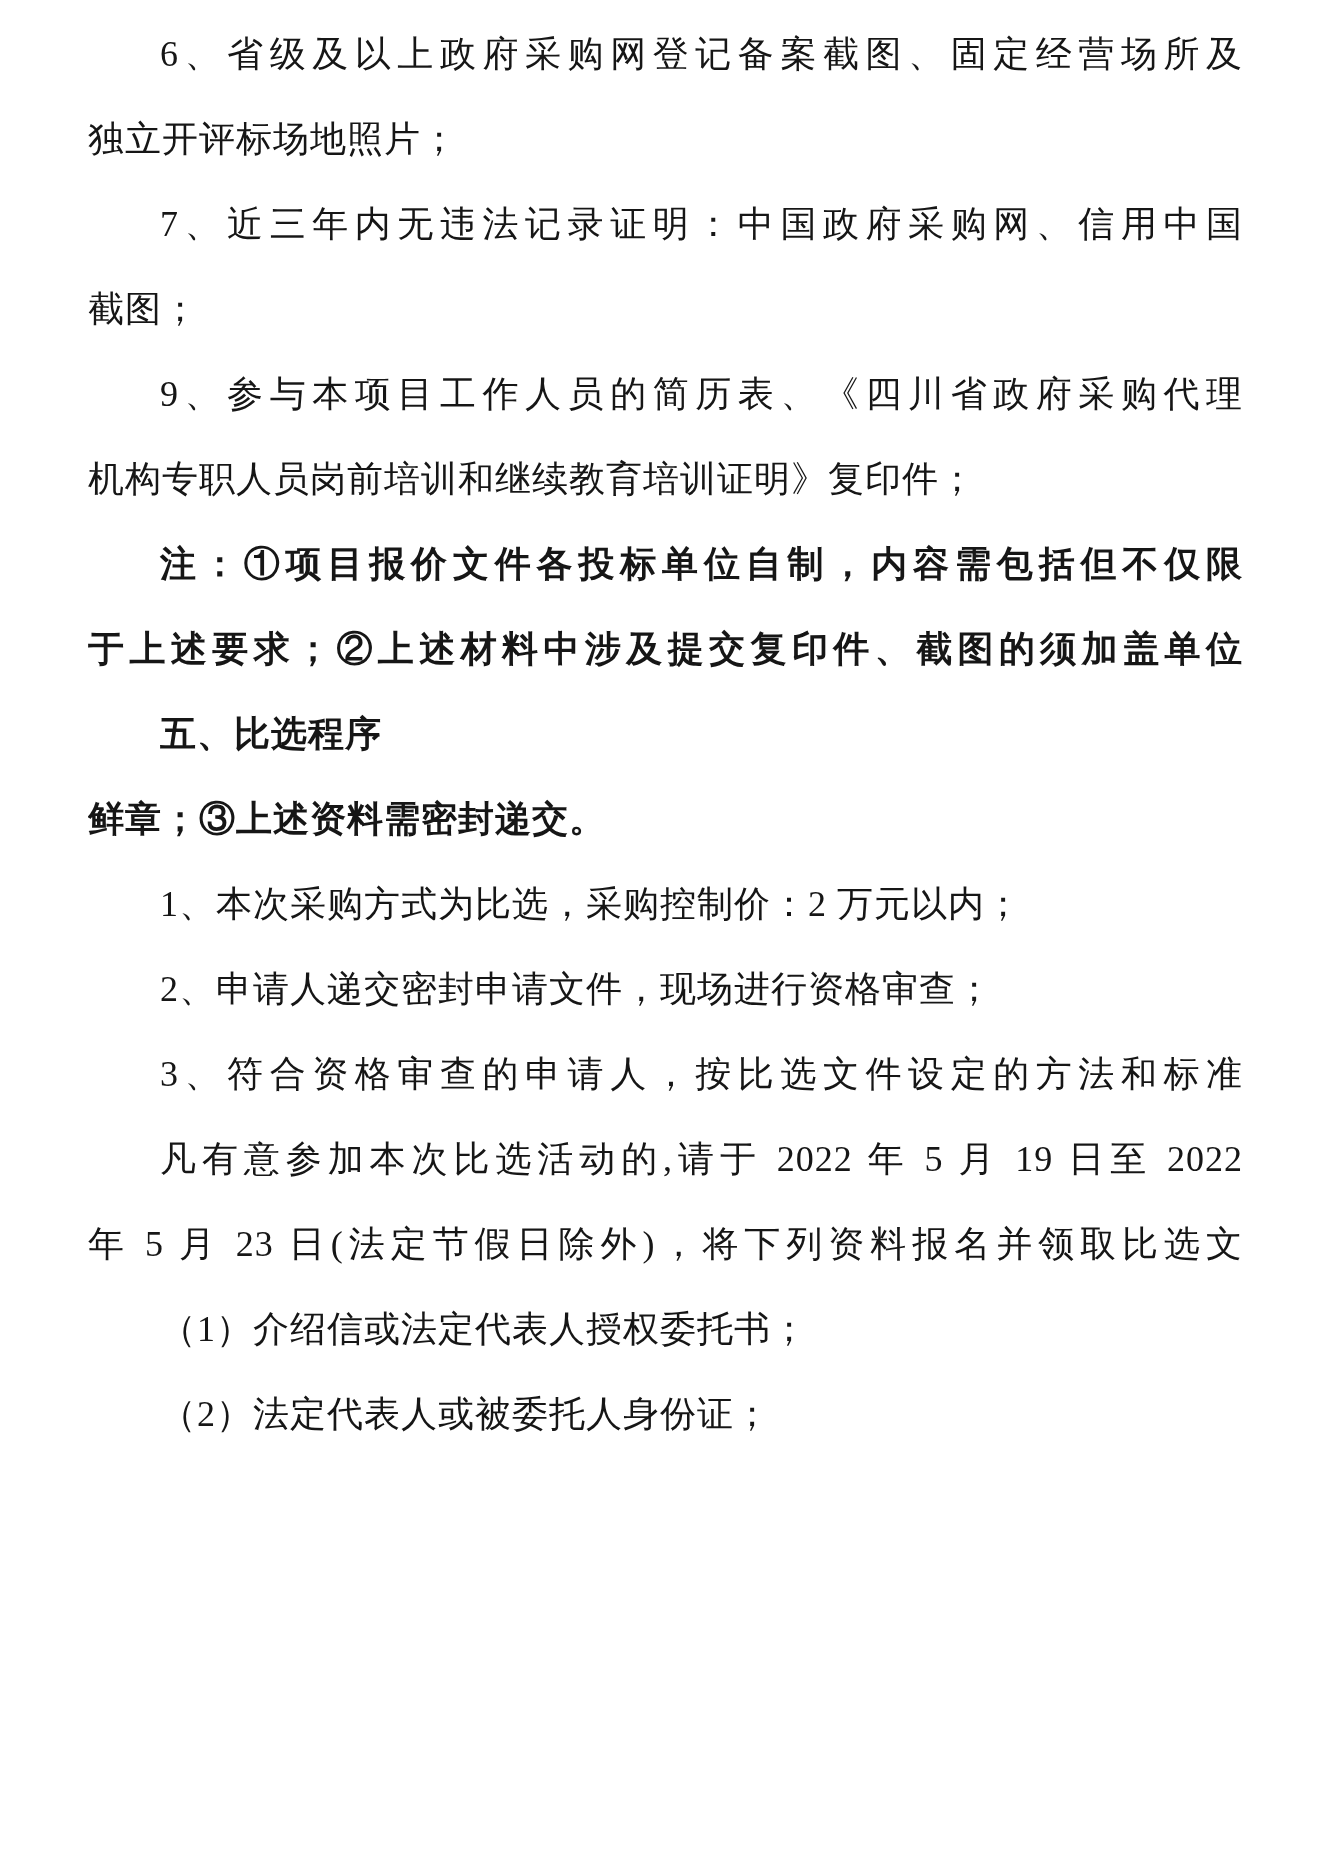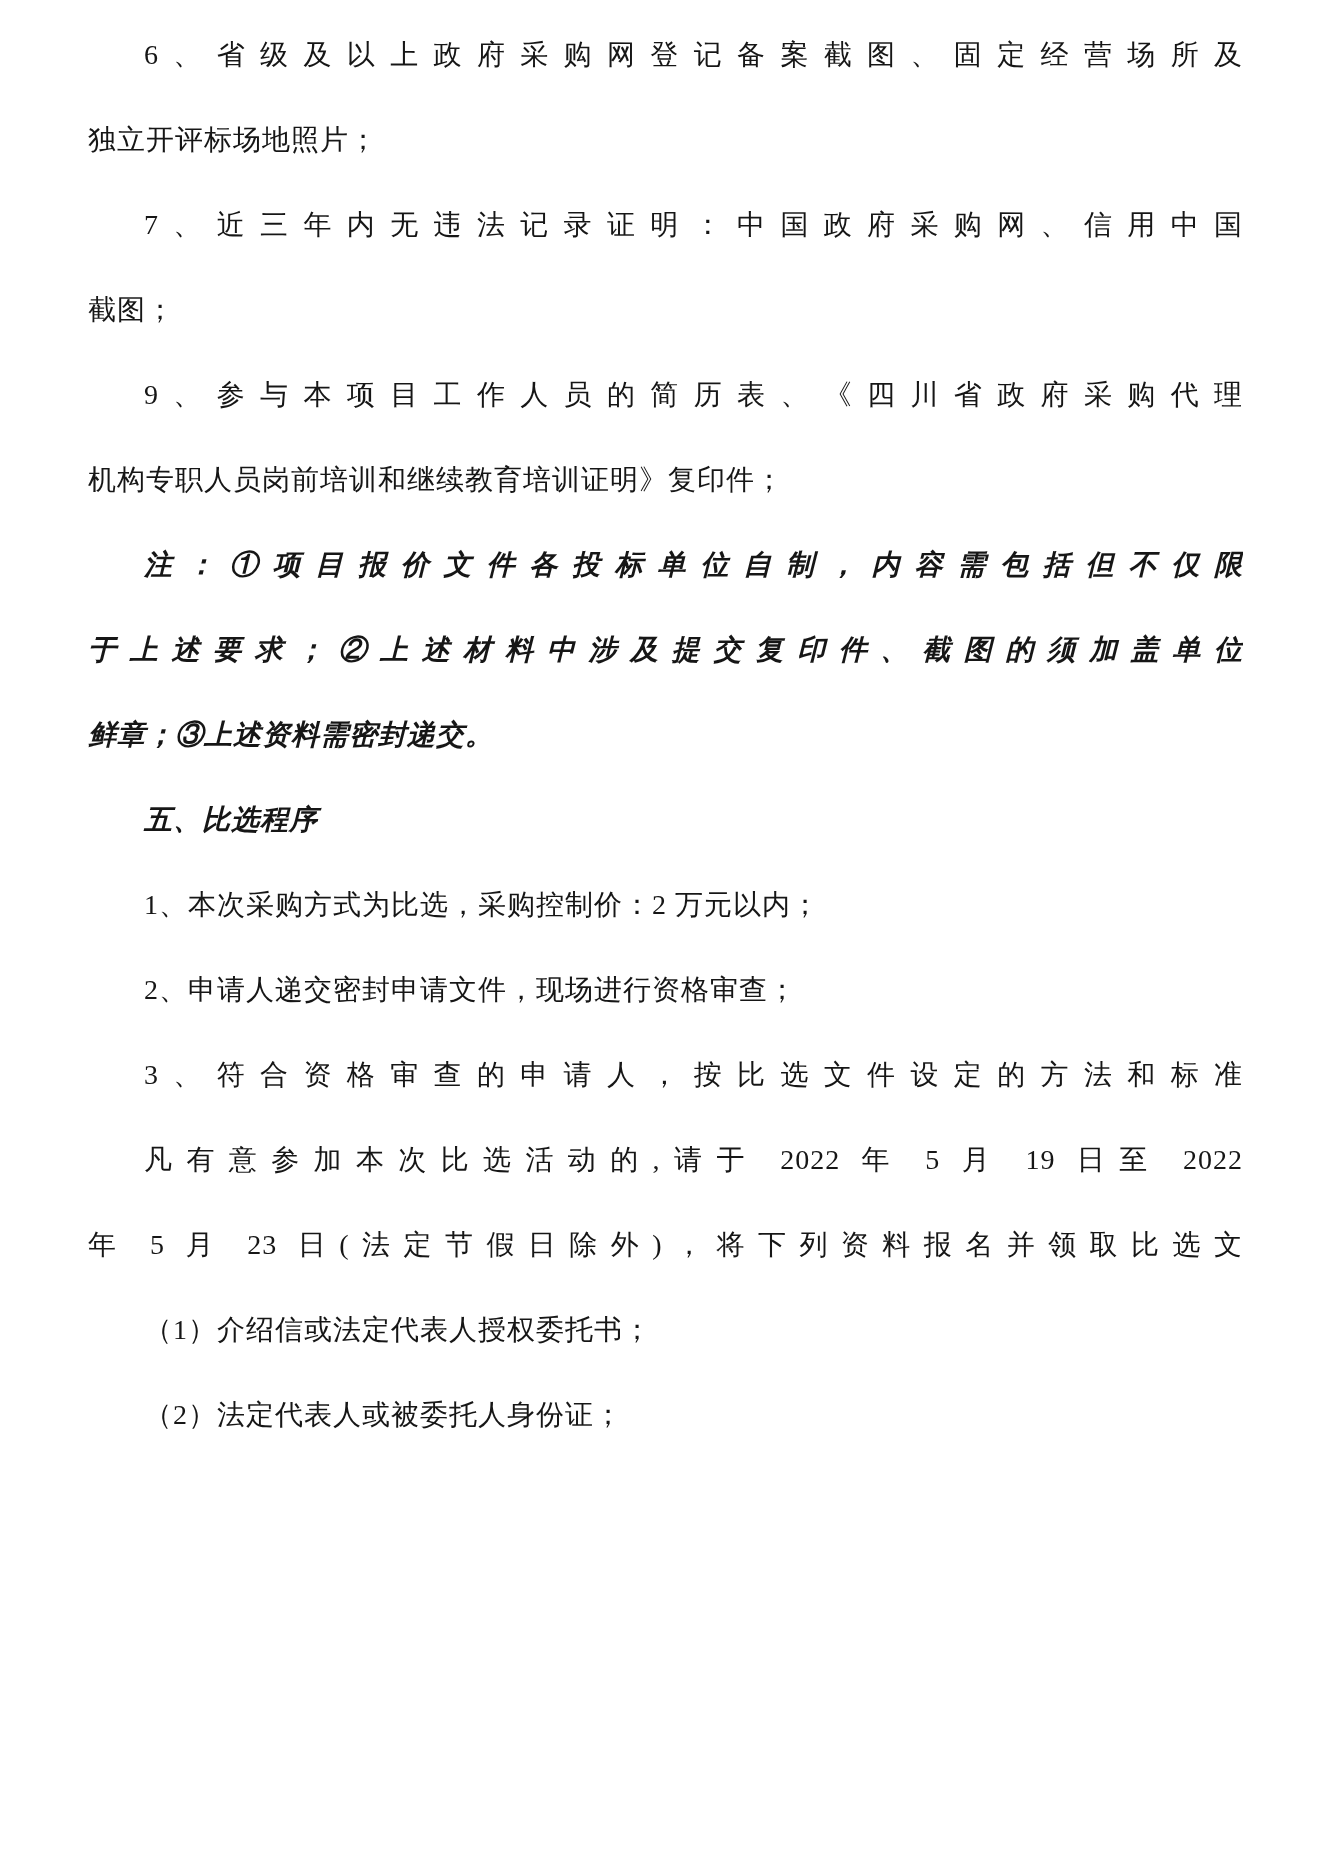--- a/index.html
+++ b/index.html
@@ -13,56 +13,55 @@
     overflow: hidden;
   }
   .page {
     box-sizing: border-box;
     width: 1323px;
     height: 1876px;
     padding: 12px 80px 0 88px;
     background: #ffffff;
     font-family: "Liberation Serif", "DejaVu Serif", serif;
     color: #161616;
-    font-size: 28px;
+    font-size: 36px;
     line-height: 85px;
     letter-spacing: 1px;
   }
   .line {
     white-space: normal;
     overflow: hidden;
   }
   .line.indent {
     text-indent: 2em;
   }
   .line.bold {
     font-weight: 700;
-    font-style: italic;
   }
   .line.fill {
     text-align: justify;
     text-align-last: justify;
     text-justify: inter-character;
   }
 </style>
 </head>
 <body>
 
 <div class="page">
   <div id="doc-content">
       <div class="line indent fill">6、省级及以上政府采购网登记备案截图、固定经营场所及</div>
       <div class="line">独立开评标场地照片；</div>
       <div class="line indent fill">7、近三年内无违法记录证明：中国政府采购网、信用中国</div>
       <div class="line">截图；</div>
       <div class="line indent fill">9、参与本项目工作人员的简历表、《四川省政府采购代理</div>
       <div class="line">机构专职人员岗前培训和继续教育培训证明》复印件；</div>
       <div class="line indent bold fill">注：①项目报价文件各投标单位自制，内容需包括但不仅限</div>
       <div class="line bold fill">于上述要求；②上述材料中涉及提交复印件、截图的须加盖单位</div>
+      <div class="line indent bold">五、比选程序</div>
       <div class="line bold">鲜章；③上述资料需密封递交。</div>
-      <div class="line indent bold">五、比选程序</div>
       <div class="line indent">1、本次采购方式为比选，采购控制价：2 万元以内；</div>
       <div class="line indent">2、申请人递交密封申请文件，现场进行资格审查；</div>
       <div class="line indent fill">3、符合资格审查的申请人，按比选文件设定的方法和标准</div>
       <div class="line indent fill">凡有意参加本次比选活动的,请于 2022 年 5 月 19 日至 2022</div>
       <div class="line fill">年 5 月 23 日(法定节假日除外)，将下列资料报名并领取比选文</div>
       <div class="line indent">（1）介绍信或法定代表人授权委托书；</div>
       <div class="line indent">（2）法定代表人或被委托人身份证；</div>
     </div>
 </div>
 

